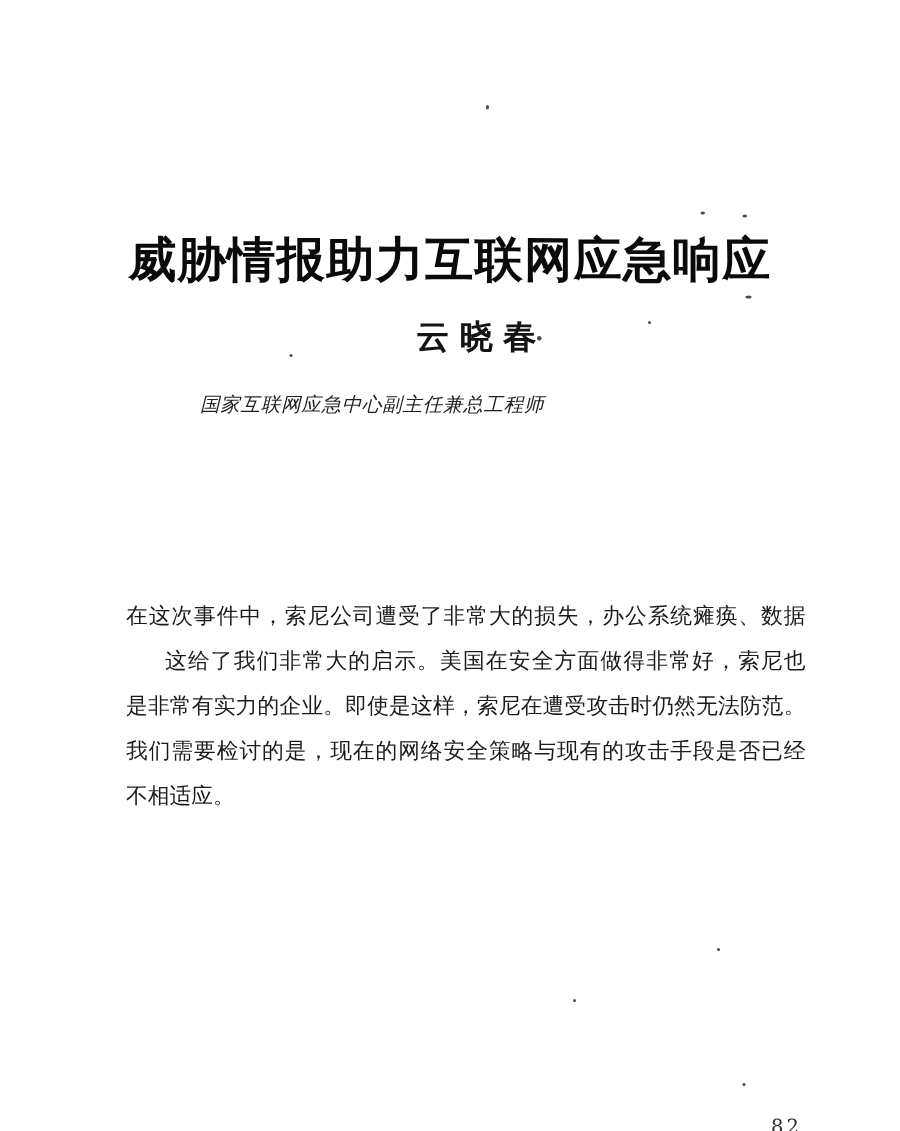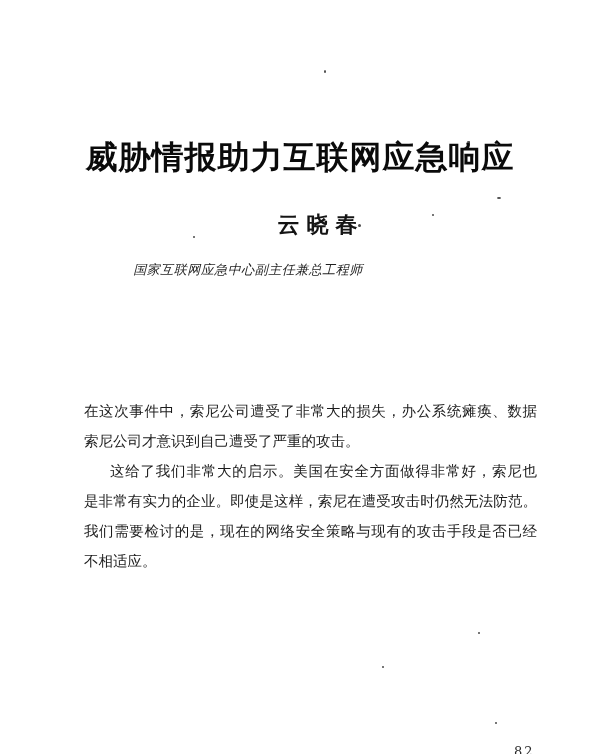--- a/index.html
+++ b/index.html
@@ -11,21 +11,21 @@
     position: relative;
     width: 600px;
     height: 754px;
     background: #ffffff;
     overflow: hidden;
     font-family: "DejaVu Serif", "Liberation Serif", serif;
     color: #1b1b1b;
   }
   .title {
     position: absolute;
-    top: 136px;
+    top: 152px;
     left: 0;
     width: 600px;
     margin: 0;
     text-align: center;
     font-size: 32px;
     font-weight: bold;
     letter-spacing: 1px;
     white-space: nowrap;
     color: #0a0a0a;
   }
@@ -94,21 +94,20 @@
 <div class="page">
 
   <h1 class="title">威胁情报助力互联网应急响应</h1>
 
   <div class="author">云晓春</div>
 
   <div class="affiliation">国家互联网应急中心副主任兼总工程师</div>
 
   <div class="body-text">
     <div class="line">在这次事件中，索尼公司遭受了非常大的损失，办公系统瘫痪、数据</div>
-    <div class="line partial">索尼公司才意识到自己遭受了严重的攻击。</div>
     <div class="line indent">这给了我们非常大的启示。美国在安全方面做得非常好，索尼也</div>
     <div class="line">是非常有实力的企业。即使是这样，索尼在遭受攻击时仍然无法防范。</div>
     <div class="line">我们需要检讨的是，现在的网络安全策略与现有的攻击手段是否已经</div>
     <div class="line partial">不相适应。</div>
   </div>
 
   <div class="page-number">82</div>
 
   <i class="speck" style="left:324px;top:70px;width:2px;height:3px;"></i>
   <i class="speck" style="left:467px;top:141px;width:3px;height:2px;"></i>

